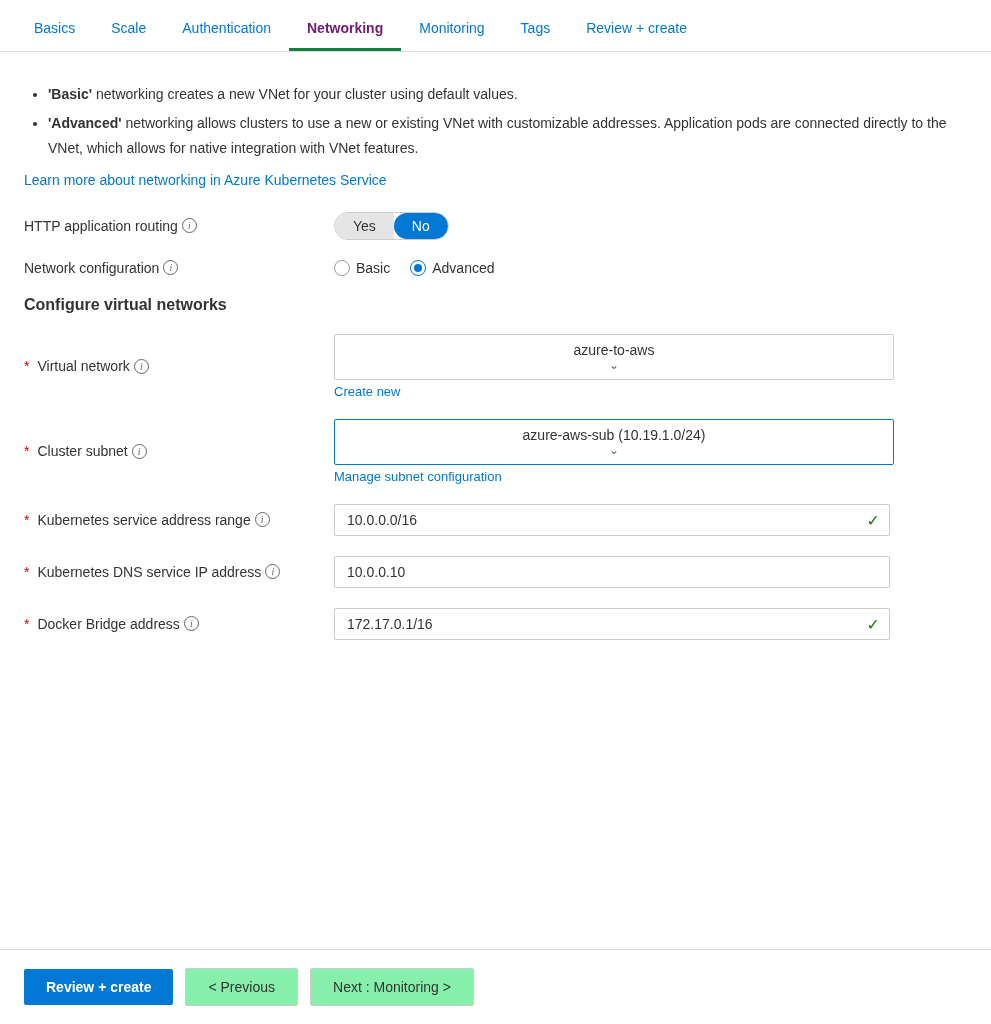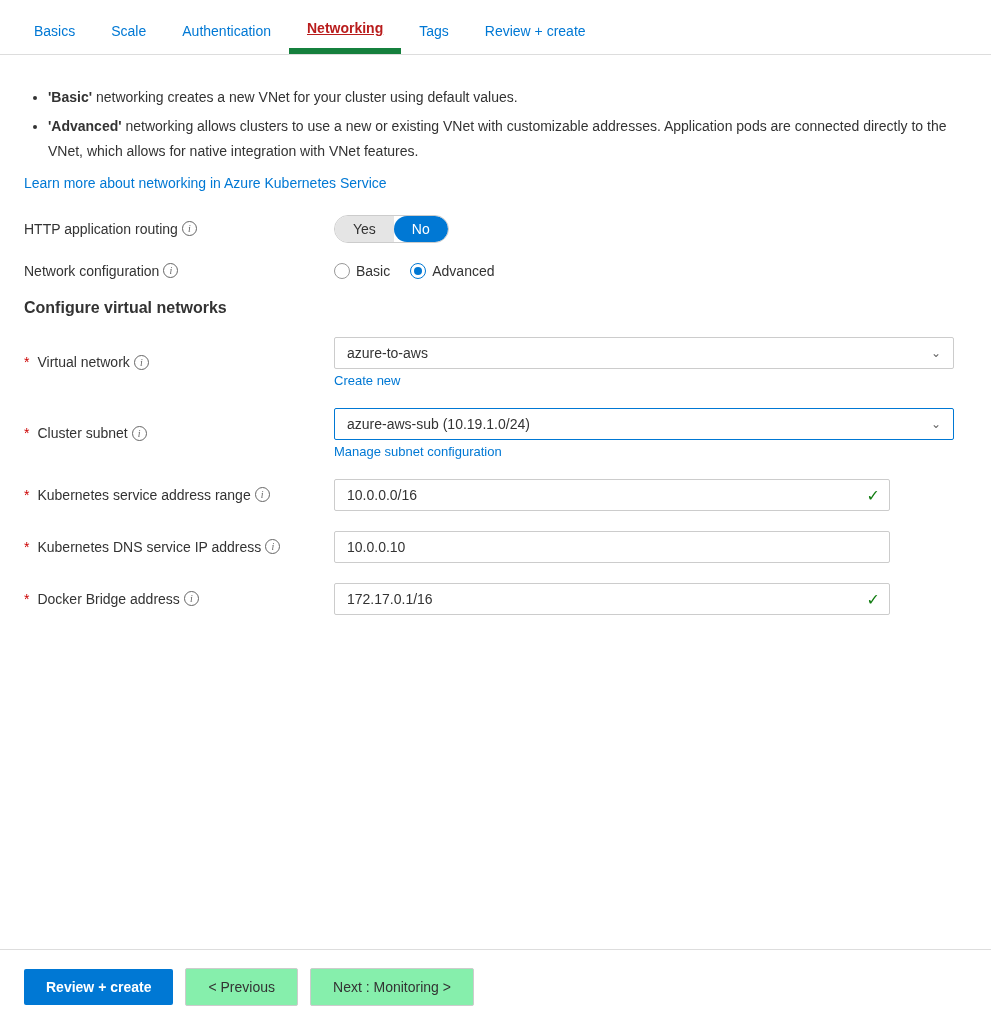--- a/index.html
+++ b/index.html
@@ -26,24 +26,23 @@
     .tab-item {
       padding: 10px 18px 12px 18px;
       cursor: pointer;
       color: #0078d4;
       font-size: 14px;
       border-bottom: 3px solid transparent;
       white-space: nowrap;
       user-select: none;
     }
     .tab-item.active {
-      color: #b91c1c;
-      border-bottom: 6px solid #15803d;
+      color: #701a75;
+      border-bottom: 3px solid #15803d;
       font-weight: 600;
-      text-decoration: underline;
     }
 
     
     .main-content {
       flex: 1;
       padding: 20px 24px;
       overflow-y: auto;
     }
 
     .description-text {
@@ -163,30 +162,31 @@
       margin-top: 10px;
     }
 
     
     .dropdown-wrapper {
       display: flex;
       flex-direction: column;
       gap: 4px;
     }
     .dropdown {
-      width: 620px;
+      width: 560px;
       padding: 7px 12px;
       border: 1px solid #ccc;
       border-radius: 2px;
       font-size: 14px;
       background: #fff;
       display: flex;
       align-items: center;
       justify-content: space-between;
       cursor: pointer;
+      flex-direction: column;
     }
     .dropdown-arrow {
       font-size: 12px;
       color: #666;
     }
     .create-new-link {
       color: #0078d4;
       font-size: 13px;
       text-decoration: none;
       cursor: pointer;
@@ -255,20 +255,21 @@
     }
   </style>
 </head>
 <body>
 
 <div class="tab-bar">
   <div class="tab-item">Basics</div>
   <div class="tab-item">Scale</div>
   <div class="tab-item">Authentication</div>
   <div class="tab-item active">Networking</div>
+  <div class="tab-item">Monitoring</div>
   <div class="tab-item">Tags</div>
   <div class="tab-item">Review + create</div>
 </div>
 
 <div class="main-content">
 
   
 
   <ul class="bullet-list">
     <li>

